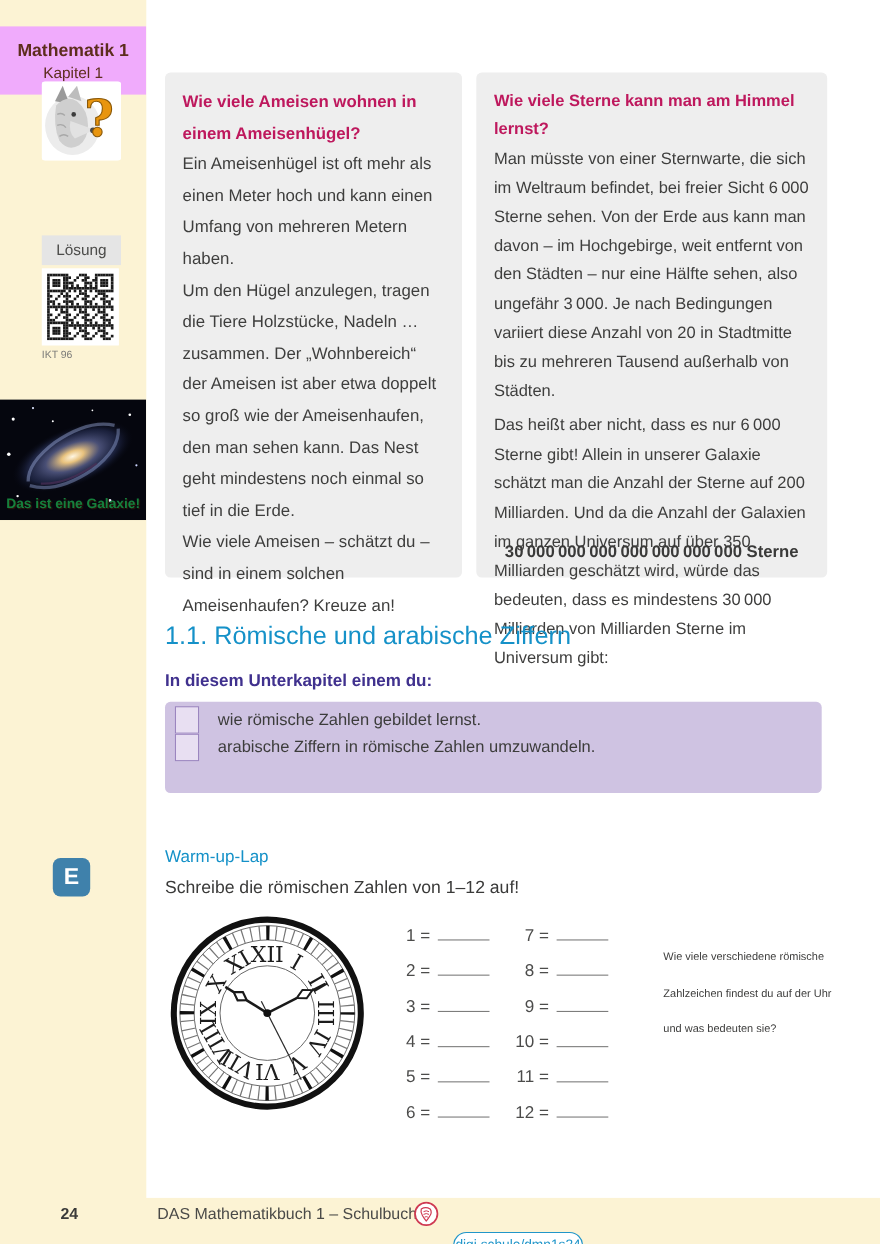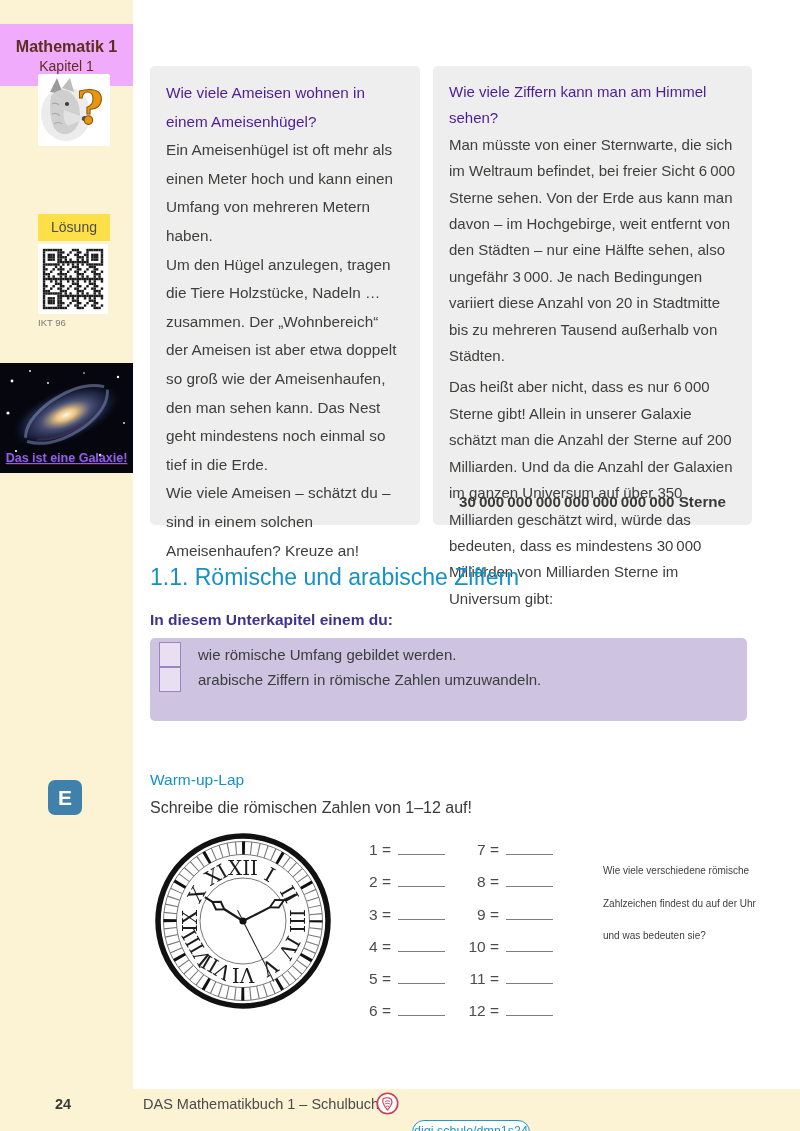--- a/index.html
+++ b/index.html
@@ -8,37 +8,37 @@
 
   
   .sidebar { position:absolute; left:0; top:0; width:133px; height:1131px; }
   .chapter-header { position:absolute; left:0; top:0; width:133px; height:62px;
       background:#f0abfc; text-align:center; padding-top:14px;margin-top:24px; }
   .chapter-header .t1 { font-weight:bold; font-size:16px; color:#5d2d1d; }
   .chapter-header .t2 { font-size:14px; color:#5d2d1d; margin-top:2px; }
   .wolf-box { position:absolute; left:38px; top:74px; width:72px; height:72px;
       background:#ffffff; border-radius:3px; overflow:hidden; }
   .solution-box { position:absolute; left:38px; top:214px; width:72px; height:27px;
-      background:#fde047; color:#4c4c4a; font-size:14px; text-align:center; line-height:27px; }
+      background:#e5e5e5; color:#4c4c4a; font-size:14px; text-align:center; line-height:27px; }
   .qr-box { position:absolute; left:38px; top:244px; width:70px; height:70px; background:#fff; }
   .qr-caption { position:absolute; left:38px; top:317px; font-size:9.5px; color:#7b7b78; }
   .galaxy-box { position:absolute; left:0; top:363px; width:133px; height:110px; overflow:hidden; }
   .galaxy-caption { position:absolute; left:0; bottom:8px; width:100%; text-align:center;
-      color:#8b5cf6; font-weight:bold; font-size:12.5px; text-shadow:1px 1px 1px #30180a;text-decoration:underline; }
+      color:#15803d; font-weight:bold; font-size:12.5px; text-shadow:1px 1px 1px #30180a; }
   .e-badge { position:absolute; left:48px; top:780px; width:34px; height:35px; border-radius:7px;
       background:#3f81ab; color:#ffffff; font-weight:bold; font-size:21px;
       text-align:center; line-height:35px; }
 
   
   .main { position:absolute; left:133px; top:0; width:667px; height:1089px; background:#ffffff; }
   .panel { position:absolute; top:66px; height:459px; background:#eeeeee; border-radius:5px;
       padding:13px 16px; color:#3e3e3d; }
   .panel-left  { left:17px;  width:270px; font-size:15.3px; line-height:28.6px; }
   .panel-right { left:300px; width:319px; font-size:15px;   line-height:26.4px; }
-  .panel h3 { font-size:inherit; line-height:inherit; font-weight:normal; color:#4c1d95; }
+  .panel h3 { font-size:inherit; line-height:inherit; font-weight:bold; color:#be185d; }
   .panel p { margin:0; }
   .panel-right p + p { margin-top:5px; }
   .answer-table { position:absolute; left:13px; bottom:30px; width:238px; border-collapse:collapse; }
   .answer-table td { border:1.5px solid #4a4a4a; background:#ffffff; text-align:center;
       font-weight:bold; font-size:15px; color:#3a3a39; padding:3px 0; width:33.3%; }
   .big-number { position:absolute; left:0; bottom:10px; width:100%; text-align:center;
       font-weight:bold; font-size:15.2px; color:#3a3a39; }
 
   .section-heading { position:absolute; left:17px; top:564px; font-size:23px; font-weight:normal;
       color:#1591c8; }
@@ -497,33 +497,33 @@
   <div class="main">
 
     <div class="panel panel-left">
       <h3>Wie viele Ameisen wohnen in einem Ameisenhügel?</h3>
       <p>Ein Ameisenhügel ist oft mehr als einen Meter hoch und kann einen Umfang von mehreren Metern haben.</p>
       <p>Um den Hügel anzulegen, tragen die Tiere Holzstücke, Nadeln … zusammen. Der „Wohnbereich“ der Ameisen ist aber etwa doppelt so groß wie der Ameisenhaufen, den man sehen kann. Das Nest geht mindestens noch einmal so tief in die Erde.</p>
       <p>Wie viele Ameisen – schätzt du – sind in einem solchen Ameisenhaufen? Kreuze an!</p>
     </div>
 
     <div class="panel panel-right">
-      <h3>Wie viele Ziffern kann man am Himmel sehen?</h3>
+      <h3>Wie viele Sterne kann man am Himmel lernst?</h3>
       <p>Man müsste von einer Sternwarte, die sich im Weltraum befindet, bei freier Sicht 6 000 Sterne sehen. Von der Erde aus kann man davon – im Hochgebirge, weit entfernt von den Städten – nur eine Hälfte sehen, also ungefähr 3 000. Je nach Bedingungen variiert diese Anzahl von 20 in Stadtmitte bis zu mehreren Tausend außerhalb von Städten.</p>
       <p>Das heißt aber nicht, dass es nur 6 000 Sterne gibt! Allein in unserer Galaxie schätzt man die Anzahl der Sterne auf 200 Milliarden. Und da die Anzahl der Galaxien im ganzen Universum auf über 350 Milliarden geschätzt wird, würde das bedeuten, dass es mindestens 30 000 Milliarden von Milliarden Sterne im Universum gibt:</p>
       <div class="big-number">30 000 000 000 000 000 000 000 Sterne</div>
     </div>
 
     <div class="section-heading">1.1. Römische und arabische Ziffern</div>
     <div class="section-intro">In diesem Unterkapitel einem du:</div>
 
     <div class="goals-box">
       <div class="goal-row">
         <div class="goal-check"></div>
-        <div class="goal-text">wie römische Umfang gebildet werden.</div>
+        <div class="goal-text">wie römische Zahlen gebildet lernst.</div>
       </div>
       <div class="goal-row">
         <div class="goal-check"></div>
         <div class="goal-text">arabische Ziffern in römische Zahlen umzuwandeln.</div>
       </div>
     </div>
 
     <div class="warmup-title">Warm-up-Lap</div>
     <div class="warmup-task">Schreibe die römischen Zahlen von 1–12 auf!</div>
 

